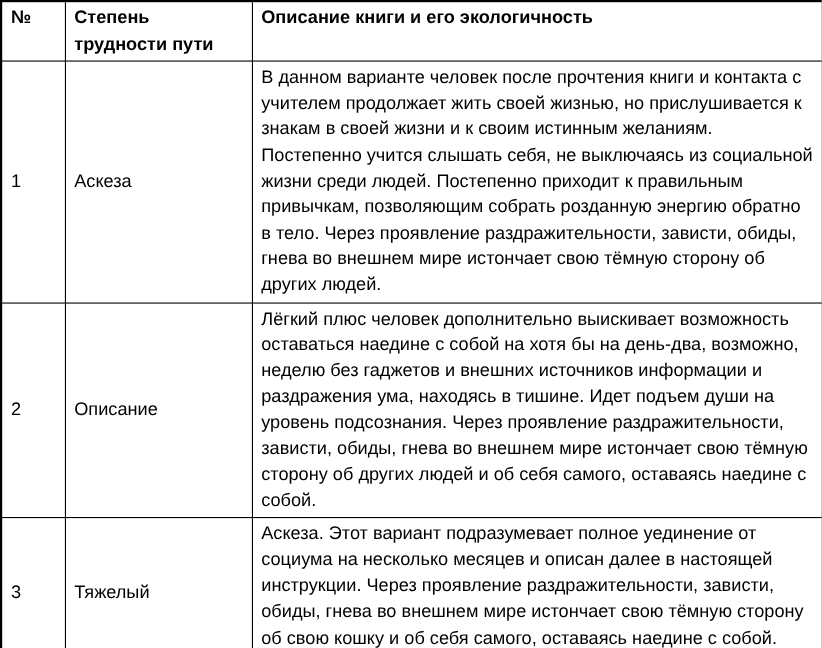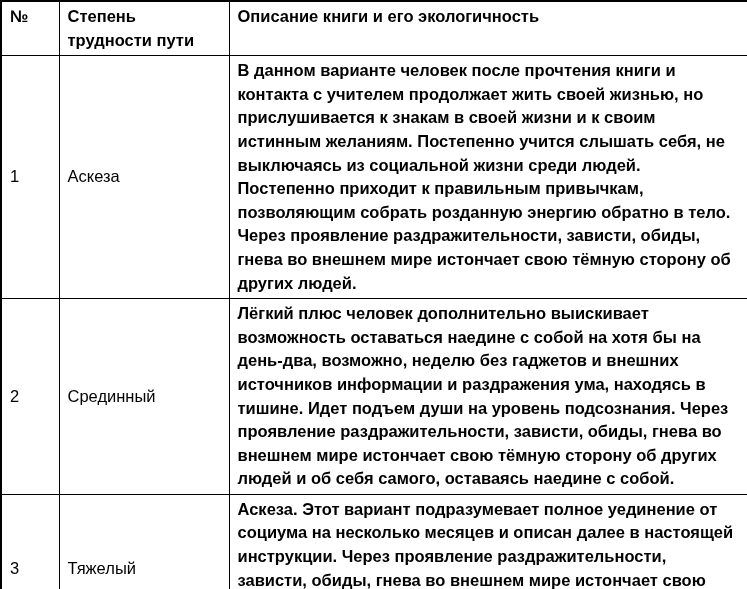--- a/index.html
+++ b/index.html
@@ -35,21 +35,21 @@
     vertical-align: top;
     white-space: pre-line;
   }
   td.num-cell,
   td.difficulty-cell {
     vertical-align: middle;
     font-weight: normal;
   }
   td.description-cell {
     vertical-align: top;
-    font-weight: bold;
+    font-weight: normal;
   }
   tr.header-row   { height: 47px; }
   tr.body-row-0   { height: 213px; }
   tr.body-row-1   { height: 190px; }
   tr.body-row-2   { height: 139px; }
 </style>
 </head>
 <body>
 
 <table class="doc-table">
@@ -67,21 +67,21 @@
     </tr>
   </thead>
   <tbody>
     <tr class="body-row-0">
       <td class="num-cell">1</td>
       <td class="difficulty-cell">Аскеза</td>
       <td class="description-cell">В данном варианте человек после прочтения книги и контакта с учителем продолжает жить своей жизнью, но прислушивается к знакам в своей жизни и к своим истинным желаниям. Постепенно учится слышать себя, не выключаясь из социальной жизни среди людей. Постепенно приходит к правильным привычкам, позволяющим собрать розданную энергию обратно в тело. Через проявление раздражительности, зависти, обиды, гнева во внешнем мире истончает свою тёмную сторону об других людей.</td>
     </tr>
     <tr class="body-row-1">
       <td class="num-cell">2</td>
-      <td class="difficulty-cell">Срединный</td>
+      <td class="difficulty-cell">Описание</td>
       <td class="description-cell">Лёгкий плюс человек дополнительно выискивает возможность оставаться наедине с собой на хотя бы на день-два, возможно, неделю без гаджетов и внешних источников информации и раздражения ума, находясь в тишине. Идет подъем души на уровень подсознания. Через проявление раздражительности, зависти, обиды, гнева во внешнем мире истончает свою тёмную сторону об других людей и об себя самого, оставаясь наедине с собой.</td>
     </tr>
     <tr class="body-row-2">
       <td class="num-cell">3</td>
       <td class="difficulty-cell">Тяжелый</td>
       <td class="description-cell">Аскеза. Этот вариант подразумевает полное уединение от социума на несколько месяцев и описан далее в настоящей инструкции. Через проявление раздражительности, зависти, обиды, гнева во внешнем мире истончает свою тёмную сторону об свою кошку и об себя самого, оставаясь наедине с собой.</td>
     </tr>
   </tbody>
 </table>
 

